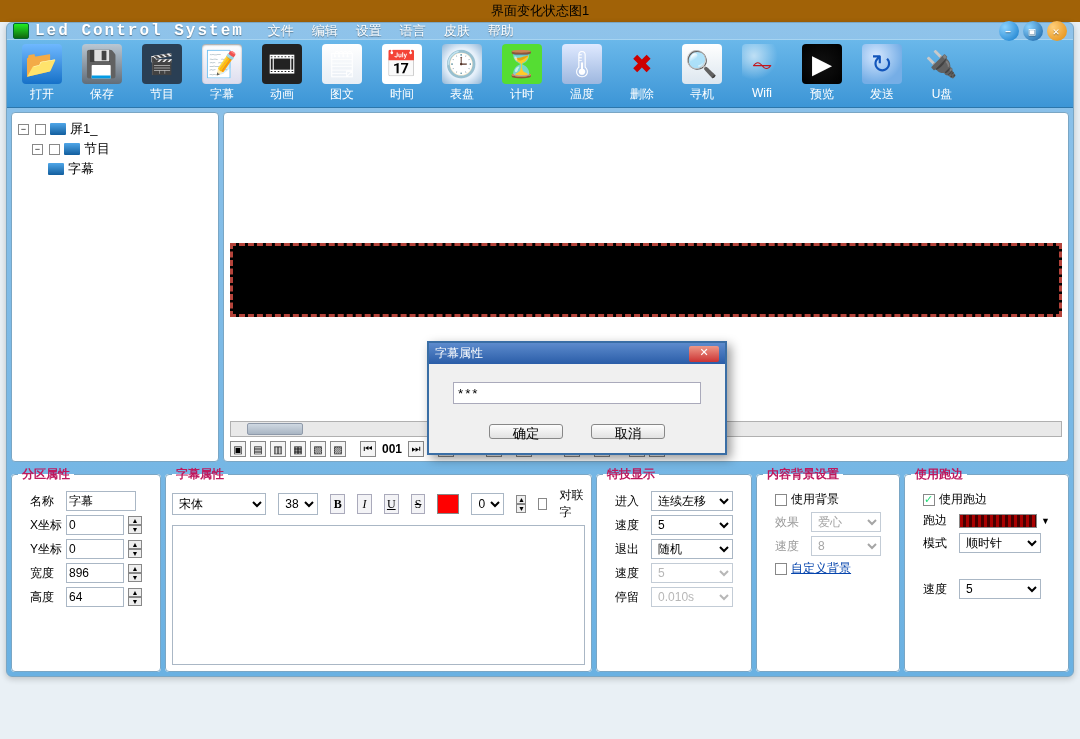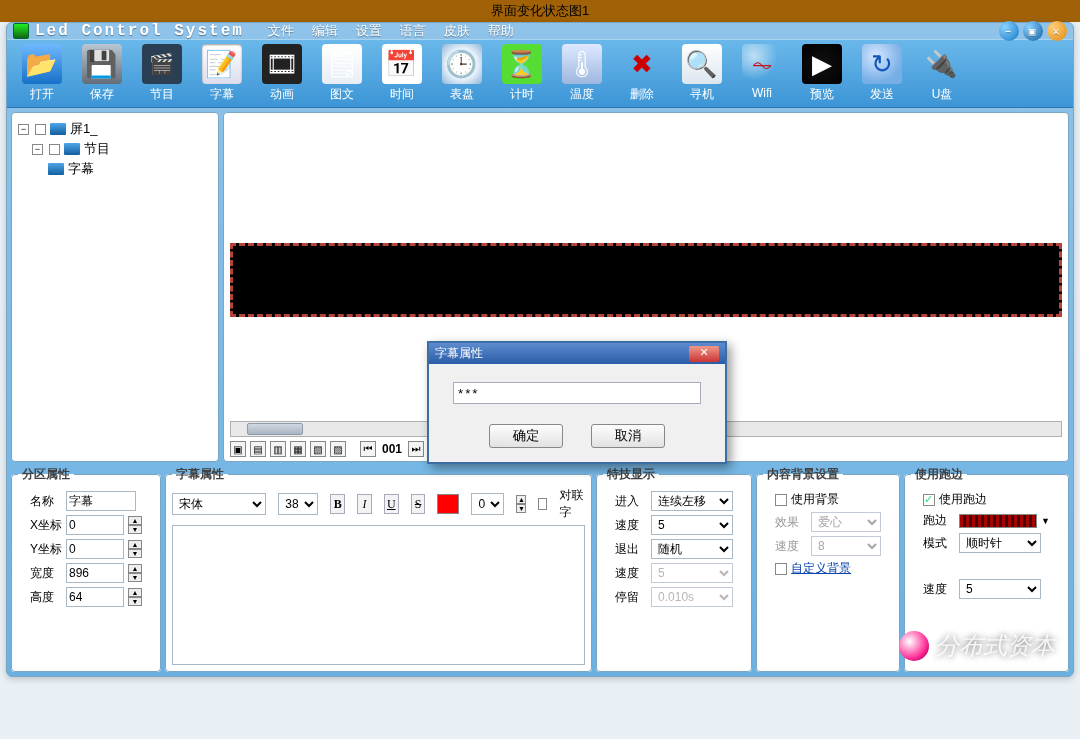--- a/index.html
+++ b/index.html
@@ -52,21 +52,21 @@
   .led-area { position:absolute; left:6px; right:6px; top:130px; height:74px; background:#000; border:3px dashed #b4433a; }
   .hscroll { position:absolute; left:6px; right:6px; bottom:24px; height:16px; background:#e9e9e9; border:1px solid #b0b0b0;}
   .hscroll .thumb { position:absolute; left:16px; top:1px; bottom:1px; width:56px; background:linear-gradient(#cfd8e2,#a9b5c3); border:1px solid #8f9aaa; border-radius:2px;}
   .bottombar { position:absolute; left:6px; right:6px; bottom:2px; height:20px; display:flex; align-items:center; gap:4px; font-family:"Arial"; }
   .bb-btn { width:16px; height:16px; border:1px solid #888; background:#f4f4f4; display:flex; align-items:center; justify-content:center; font-size:10px; cursor:pointer;}
   .bb-num { font-size:12px; padding:0 2px;font-weight:bold;}
 
   
   .panels { display:flex; gap:4px; padding:0 4px 4px; height:210px; }
   fieldset { border:1px solid #7aa6c4; border-radius:4px; background:#fff; padding:4px 6px; }
-  legend { font-weight:bold; color:#404040; padding:0 4px;}
+  legend { font-weight:bold; color:#be185d; padding:0 4px;}
   .panel-sm1 { width:140px;}
   .panel-sm2 { flex:1; min-width:0;}
   .panel-sm3 { width:140px;}
   .panel-sm4 { width:130px;}
   .panel-sm5 { width:150px;}
   .proprow { display:flex; align-items:center; gap:4px; margin:4px 12px;}
   .proprow label { width:32px;}
   .num-input, .txt-input, .sel { border:1px solid #aab7c5; background:#fff; height:20px; font-size:12px; padding:0 2px;}
   .num-input { width:58px;}
   .txt-input { width:70px;}
@@ -85,21 +85,21 @@
   .linkbtn { color:#0645ad; text-decoration:underline; cursor:pointer; }
   .disabled { color:#999; }
   .swatch { width:78px; height:14px; border:1px solid #888; background:repeating-linear-gradient(90deg,#a00,#a00 3px,#400 3px,#400 6px);}
   
   .modal { position:absolute; left:420px; top:318px; width:300px; background:#f0f0f0; border:2px solid #3a6ea5; box-shadow:4px 4px 10px rgba(0,0,0,.4); font-size:12px; z-index:10;}
   .modal .dlgtitle { background:linear-gradient(#5d8bcd,#2a5da8); color:#fff; padding:2px 6px; display:flex; align-items:center; font-size:12px;}
   .modal .dlgtitle .x { margin-left:auto; width:30px; height:16px; background:linear-gradient(#e98,#c33); color:#fff; text-align:center; border-radius:2px; font-size:11px; cursor:pointer;}
   .modal .body { padding:18px 24px 14px;}
   .modal input { width:100%; height:22px; border:1px solid #aab; padding:0 4px; font-family:Arial; letter-spacing:2px; }
   .modal .btns { display:flex; gap:28px; justify-content:center; padding:6px 0 14px;}
-  .modal button { width:74px; height:24px; border:1px solid #888; background:linear-gradient(#fdfdfd,#e2e2e2); border-radius:3px; cursor:pointer;}
+  .modal button { width:74px; height:15px; border:1px solid #888; background:linear-gradient(#fdfdfd,#e2e2e2); border-radius:3px; cursor:pointer;}
 
   .watermark { position:absolute; right:18px; bottom:14px; color:rgba(255,255,255,.85); font-size:24px; display:flex; align-items:center; gap:6px; text-shadow:0 0 6px rgba(0,0,0,.6); font-style:italic;}
   .watermark .wmicon { width:30px; height:30px; border-radius:50%; background:radial-gradient(circle at 35% 35%,#fff,#f39 60%,#c06 80%);}
 
 </style>
 </head>
 <body>
 
 <div class="top-caption">界面变化状态图1</div>
 
@@ -379,17 +379,13 @@
     </div>
     <div class="body">
       <input type="text" value="***" style="">
     </div>
     <div class="btns">
       <button>确定</button>
       <button>取消</button>
     </div>
   </div>
 
-  <div class="watermark">
-    <div class="wmicon"></div>
-    <span>分布式资本</span>
-  </div>
 </div>
 
 </body></html>

